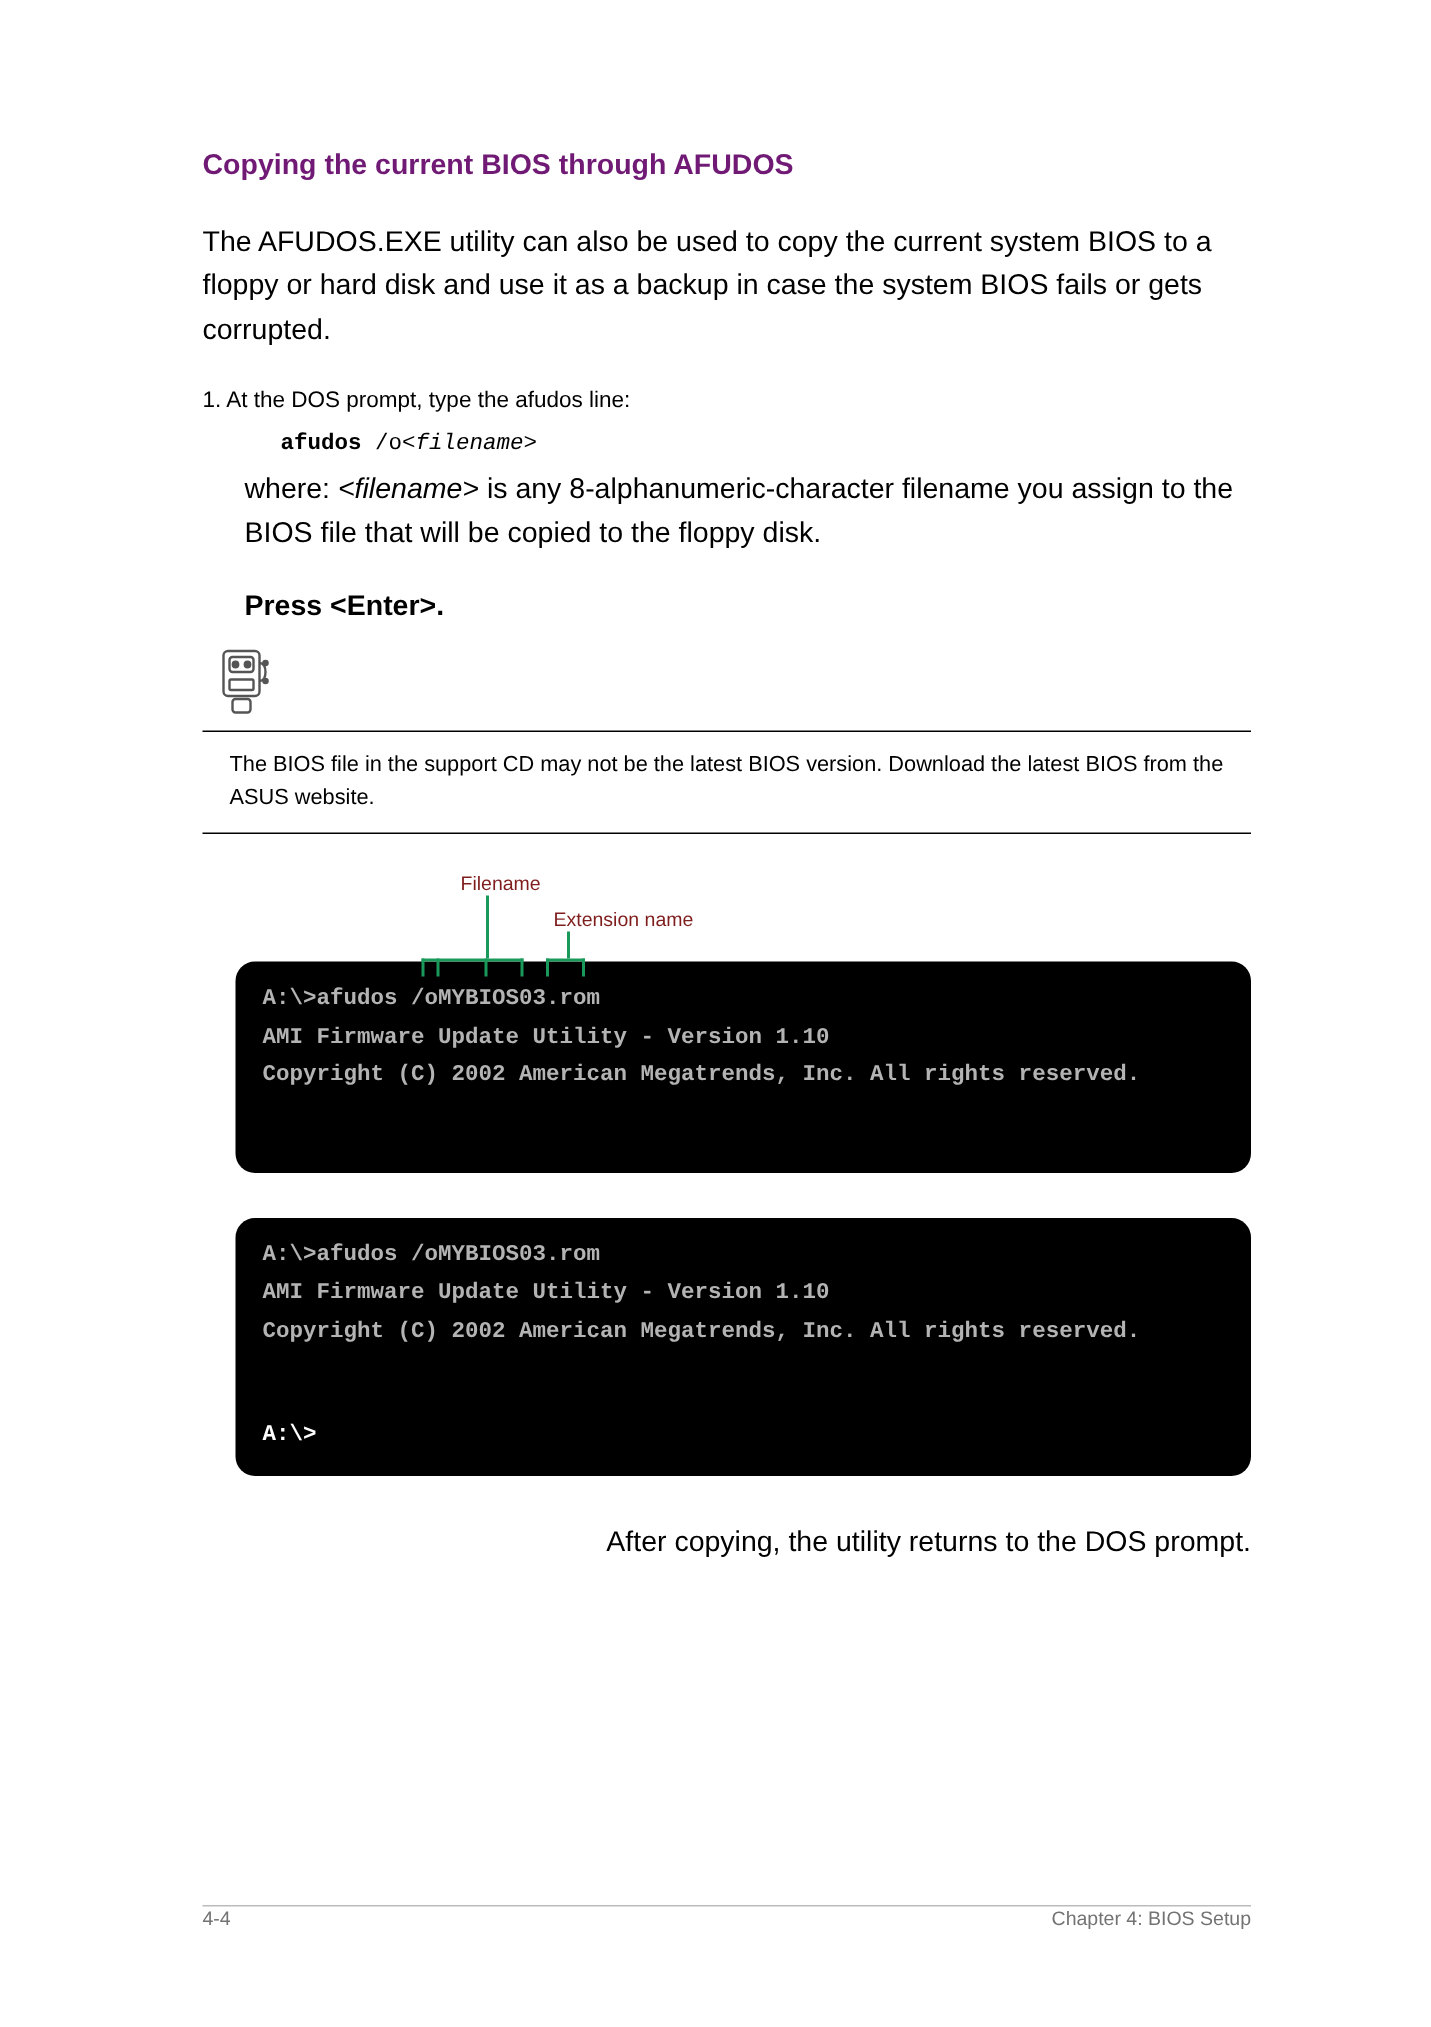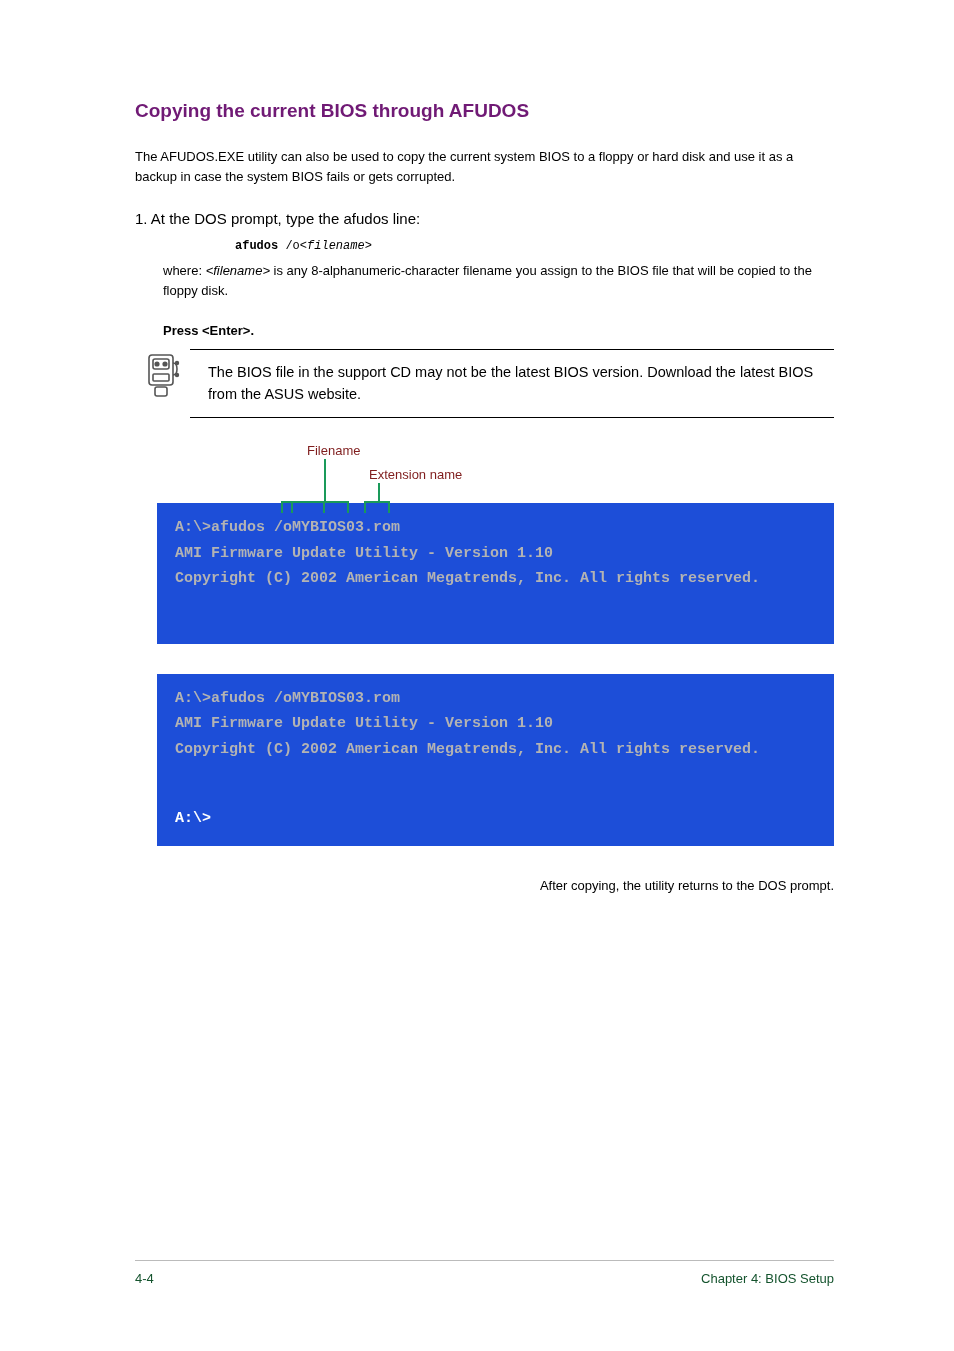--- a/index.html
+++ b/index.html
@@ -15,42 +15,43 @@
       position: relative;
       padding: 100px 120px 60px 135px;
     }
     .section-heading {
       font-size: 19px;
       font-weight: bold;
       color: #701a75;
       margin-bottom: 25px;
     }
     .body-text {
-      font-size: 13px;
+      font-size: 19px;
       color: #000;
       line-height: 1.55;
       margin-bottom: 20px;
     }
     .body-text-numbered {
       font-size: 15px;
       color: #000;
       line-height: 1.55;
       margin-bottom: 8px;
       padding-left: 28px;
       text-indent: -28px;
     }
     .command-line {
       font-family: "Courier New", monospace;
-      font-size: 12px;
-      margin: 8px 0 8px 100px;
+      font-size: 15px;
+      margin: 8px 0 8px 52px;
     }
     .note-container {
       display: flex;
       align-items: flex-start;
       margin: 8px 0 25px 0;
+      flex-direction: column;
     }
     .note-icon {
       width: 55px;
       flex-shrink: 0;
       padding-top: 2px;
       text-align: center;
     }
     .note-icon svg {
       width: 42px;
       height: 52px;
@@ -97,42 +98,42 @@
     .fn-tick3 { left: 166px; top: 58px; height: 12px; }
     .fn-tick4 { left: 190px; top: 58px; height: 12px; }
 
     
     .ex-vmain { left: 221px; top: 40px; height: 18px; }
     .ex-hspan { left: 207px; top: 58px; width: 26px; }
     .ex-tick1 { left: 207px; top: 58px; height: 12px; }
     .ex-tick2 { left: 231px; top: 58px; height: 12px; }
 
     .terminal {
-      background: #1d4ed8;
+      background: #000000;
       padding: 12px 18px 30px 18px;
       font-family: "Courier New", monospace;
       font-size: 15px;
       font-weight: bold;
       line-height: 1.7;
+      border-radius: 13px;
     }
     .terminal-gray { color: #b3b3b3; }
     .terminal-white { color: #ffffff; }
     .indent { padding-left: 30px; }
     .terminal .blank { height: 22px; }
     .footer {
       position: absolute;
       bottom: 65px;
       left: 135px;
       right: 120px;
       border-top: 1px solid #bbb;
-      padding-top: 10px;
       display: flex;
       justify-content: space-between;
       font-size: 13px;
-      color: #14532d;
+      color: #737373;
     }
     .footer-spacer { height: 150px; }
   </style>
 </head>
 <body>
 
 <div>
 
   <h2 class="section-heading">Copying the current BIOS through AFUDOS</h2>
 

